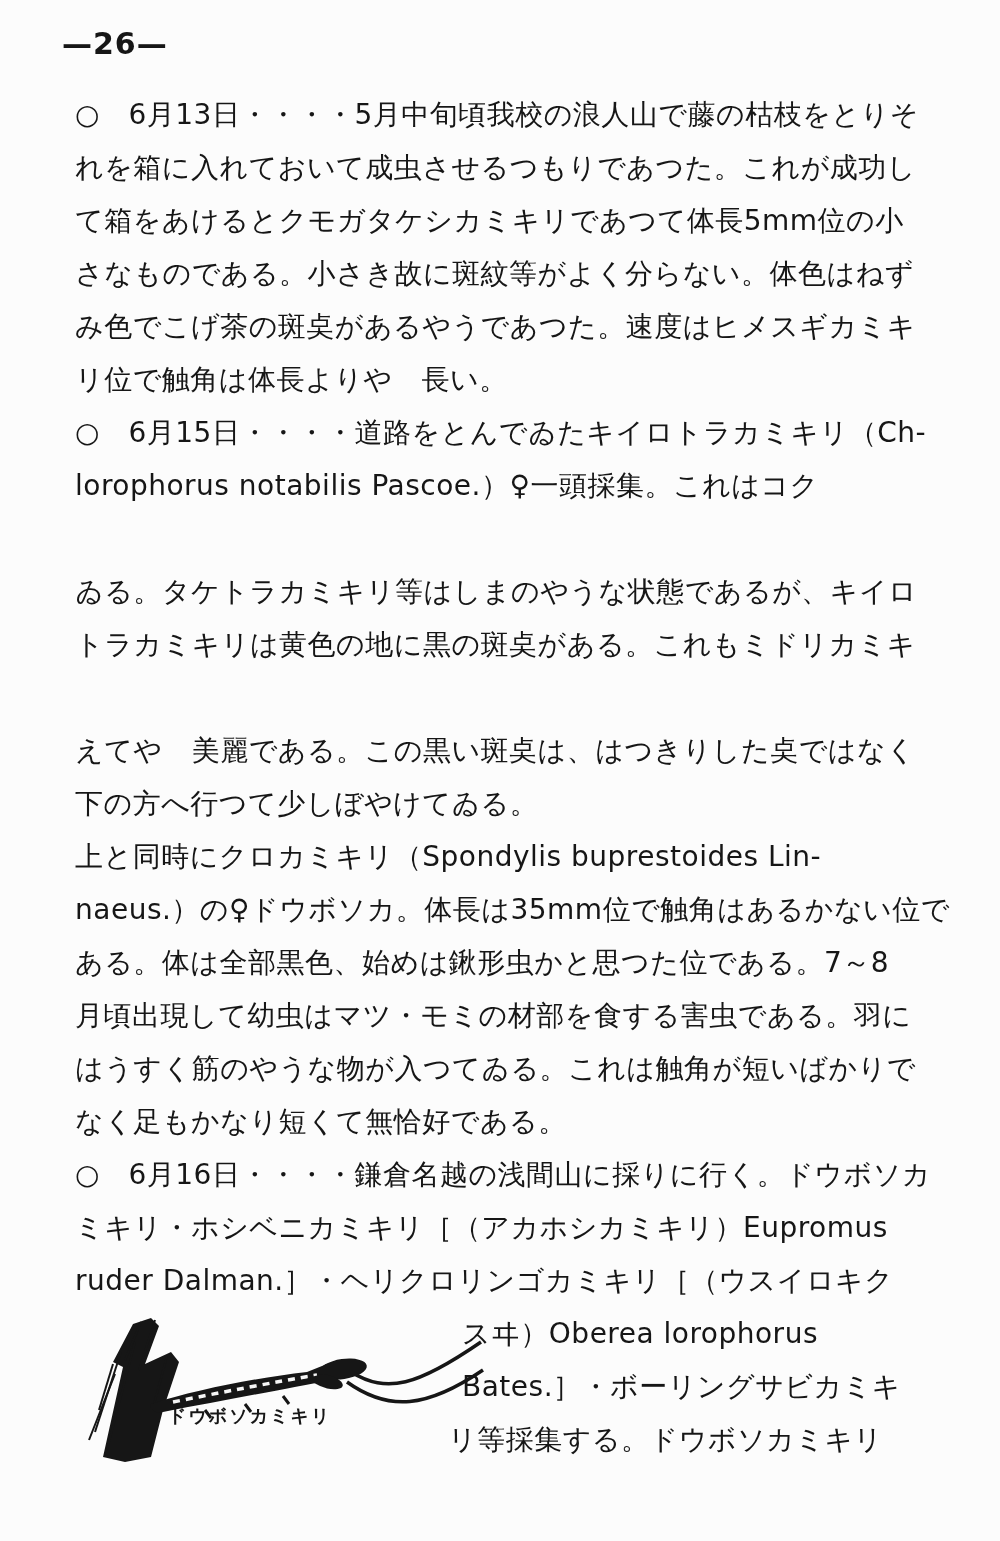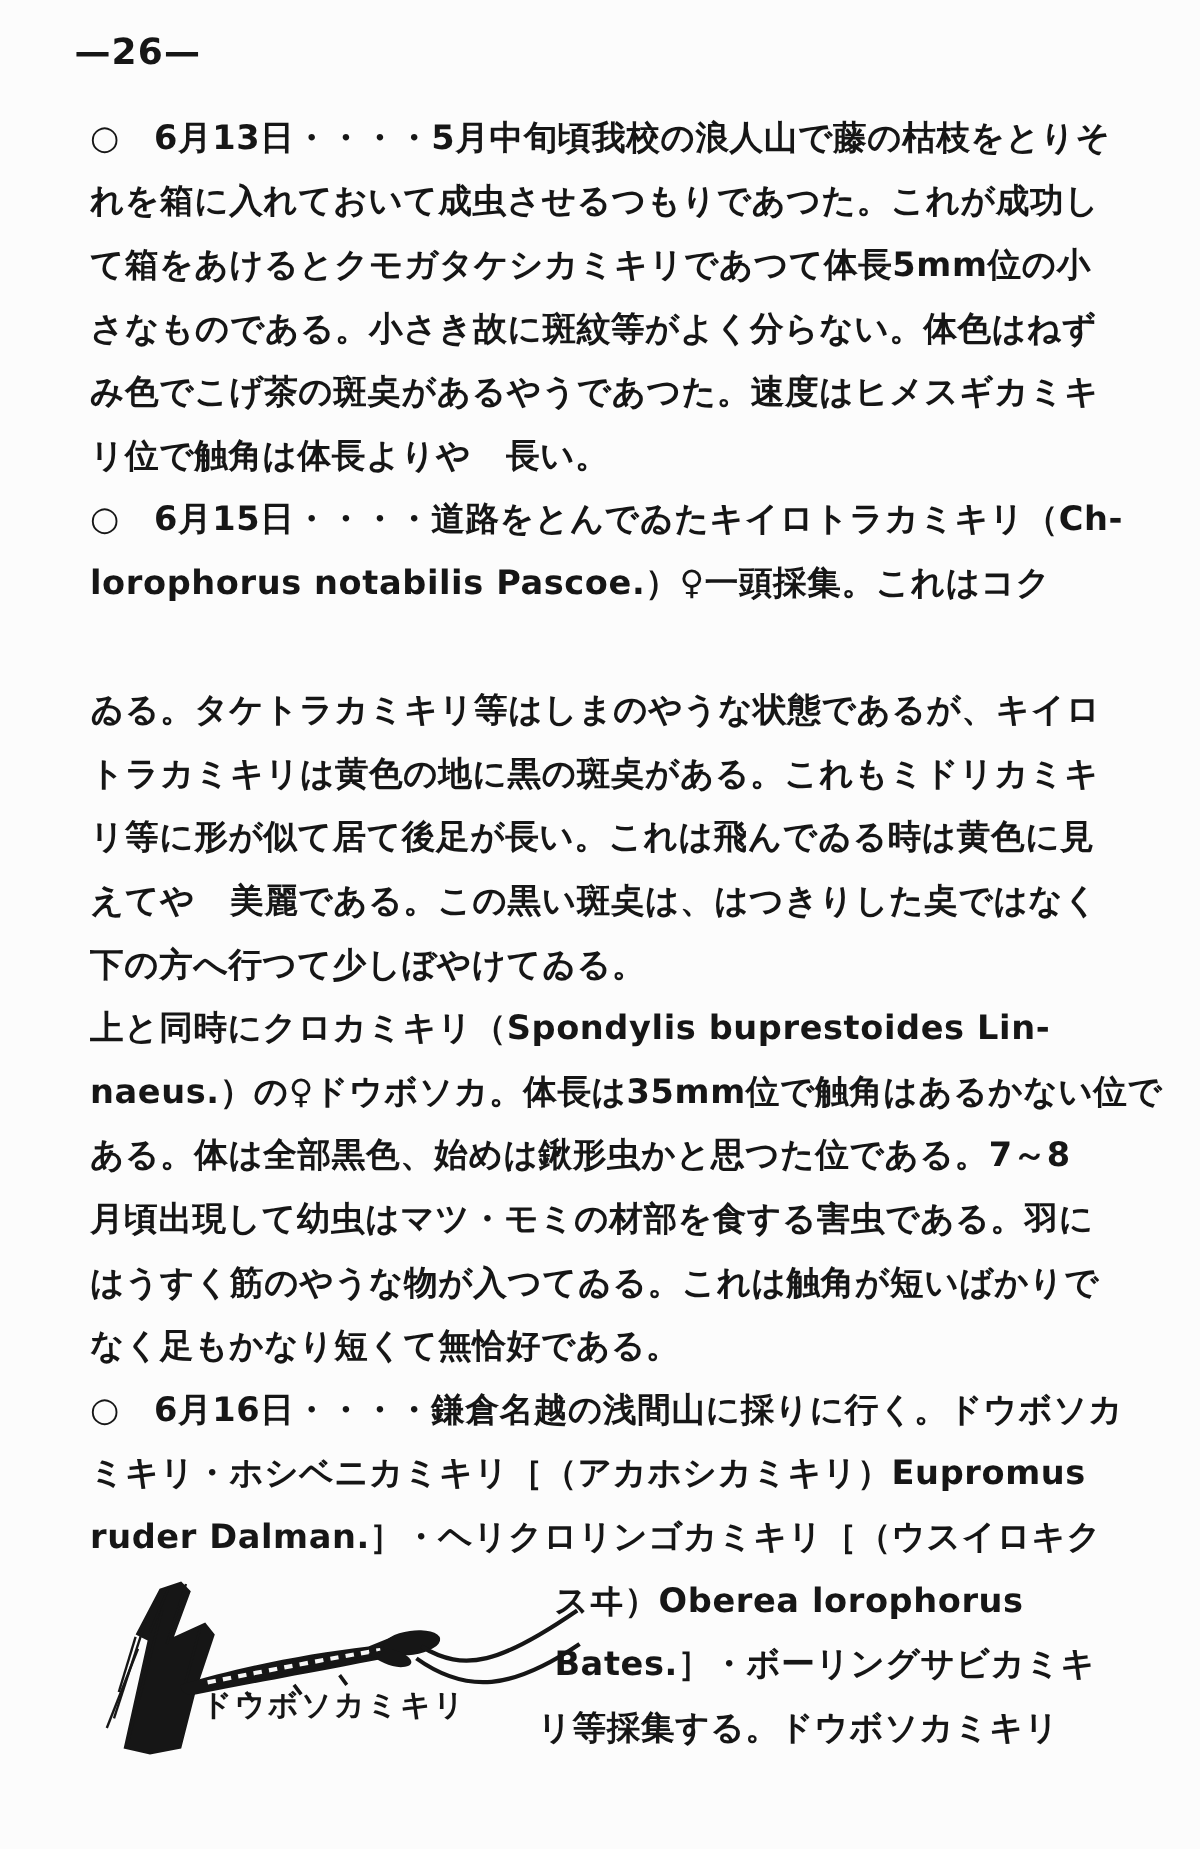--- a/index.html
+++ b/index.html
@@ -15,48 +15,47 @@
   .page-number{
     position:absolute;left:62px;top:26px;
     font-size:30px;letter-spacing:1px;font-weight:bold;
   }
   .tline{
     position:absolute;
     font-size:28px;
     line-height:40px;
     letter-spacing:0.5px;
     white-space:nowrap;
-    font-weight:700;
+    font-weight:400;
   }
   .figure-wrap{position:absolute;left:55px;top:1312px;width:430px;height:160px;}
   .figure-wrap svg{display:block;}
   .figure-caption{
     position:absolute;left:168px;top:1404px;
-    font-size:25px;letter-spacing:2px;font-weight:600;
+    font-size:18px;letter-spacing:2px;font-weight:600;
     white-space:nowrap;
   }
 </style>
 </head>
 <body>
 
 <div class="page">
 
   <div class="page-number">—26—</div>
 
   <div class="tline" style="left:75px;top:95px">○　6月13日・・・・5月中旬頃我校の浪人山で藤の枯枝をとりそ</div>
   <div class="tline" style="left:75px;top:148px">れを箱に入れておいて成虫させるつもりであつた。これが成功し</div>
   <div class="tline" style="left:75px;top:201px">て箱をあけるとクモガタケシカミキリであつて体長5mm位の小</div>
   <div class="tline" style="left:75px;top:254px">さなものである。小さき故に斑紋等がよく分らない。体色はねず</div>
   <div class="tline" style="left:75px;top:360px">リ位で触角は体長よりやゝ長い。</div>
   <div class="tline" style="left:75px;top:307px">み色でこげ茶の斑奌があるやうであつた。速度はヒメスギカミキ</div>
   <div class="tline" style="left:75px;top:413px">○　6月15日・・・・道路をとんでゐたキイロトラカミキリ（Ch-</div>
   <div class="tline" style="left:75px;top:466px">lorophorus notabilis Pascoe.）♀一頭採集。これはコク</div>
   <div class="tline" style="left:75px;top:572px">ゐる。タケトラカミキリ等はしまのやうな状態であるが、キイロ</div>
   <div class="tline" style="left:75px;top:625px">トラカミキリは黄色の地に黒の斑奌がある。これもミドリカミキ</div>
-  <div class="tline" style="left:75px;top:678px">リ等に形が似て居て後足が長い。これは飛んでゐる時は黄色に見</div>
   <div class="tline" style="left:75px;top:731px">えてやゝ美麗である。この黒い斑奌は、はつきりした奌ではなく</div>
   <div class="tline" style="left:75px;top:784px">下の方へ行つて少しぼやけてゐる。</div>
   <div class="tline" style="left:75px;top:837px">上と同時にクロカミキリ（Spondylis buprestoides Lin-</div>
   <div class="tline" style="left:75px;top:890px">naeus.）の♀ドウボソカ。体長は35mm位で触角はあるかない位で</div>
   <div class="tline" style="left:75px;top:943px">ある。体は全部黒色、始めは鍬形虫かと思つた位である。7～8</div>
   <div class="tline" style="left:75px;top:996px">月頃出現して幼虫はマツ・モミの材部を食する害虫である。羽に</div>
   <div class="tline" style="left:75px;top:1049px">はうすく筋のやうな物が入つてゐる。これは触角が短いばかりで</div>
   <div class="tline" style="left:75px;top:1102px">なく足もかなり短くて無恰好である。</div>
   <div class="tline" style="left:75px;top:1155px">○　6月16日・・・・鎌倉名越の浅間山に採りに行く。ドウボソカ</div>
   <div class="tline" style="left:75px;top:1261px">ruder Dalman.］・ヘリクロリンゴカミキリ［（ウスイロキク</div>

